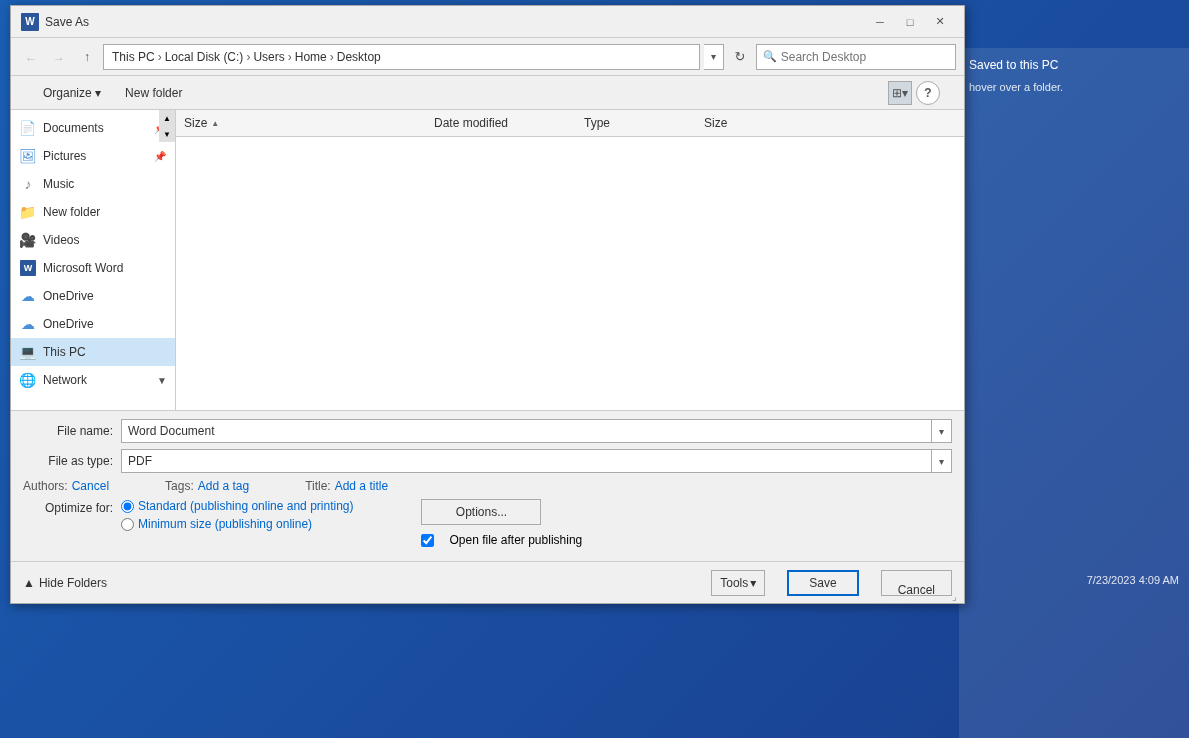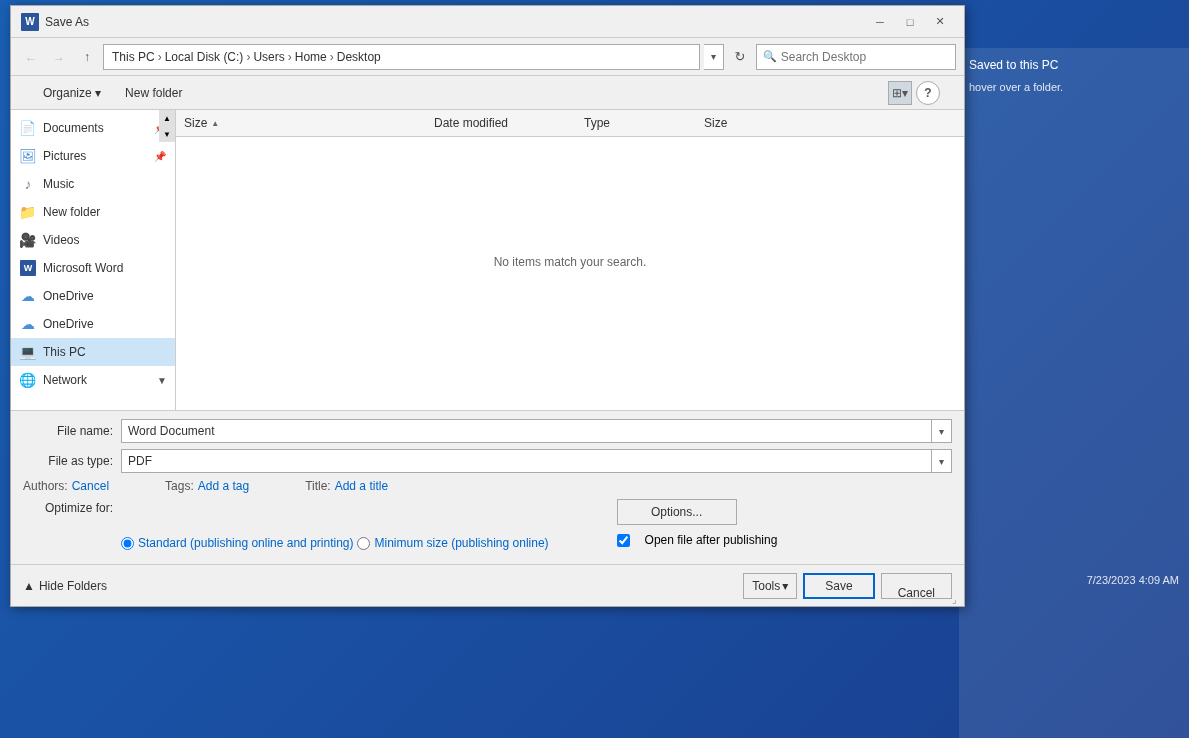--- a/index.html
+++ b/index.html
@@ -436,23 +436,22 @@
     .optimize-label {
       width: 90px;
       text-align: right;
       font-size: 12px;
       color: #333;
       padding-top: 2px;
     }
 
     .radio-group {
       display: flex;
-      flex-direction: row;
+      flex-direction: column;
       gap: 4px;
-      margin-top: 37px;
     }
 
     .radio-item {
       display: flex;
       align-items: center;
       gap: 4px;
       font-size: 12px;
     }
 
     .radio-item input[type="radio"] {
@@ -511,21 +510,21 @@
       font-size: 12px;
       color: #333;
       cursor: pointer;
       border: none;
       background: transparent;
     }
 
     .footer-right {
       display: flex;
       align-items: center;
-      gap: 6px;
+      gap: 22px;
     }
 
     .tools-btn {
       display: flex;
       align-items: center;
       gap: 2px;
       height: 26px;
       padding: 0 8px;
       background: #f0f0f0;
       border: 1px solid #aaa;
@@ -756,23 +755,20 @@
           <span>Date modified</span>
         </div>
         <div class="col-header col-type">
           <span>Type</span>
         </div>
         <div class="col-header col-size">
           <span>Size</span>
         </div>
       </div>
 
-      <div class="file-list-empty">
-        <span>No items match your search.</span>
-      </div>
     </div>
   </div>
 
   <div class="bottom-form">
 
     <div class="form-row">
       <label class="form-label">File name:</label>
       <div class="form-input-wrap">
         <input type="text" class="form-input" value="Word Document" style="">
         <div class="form-dropdown-btn">▾</div>

